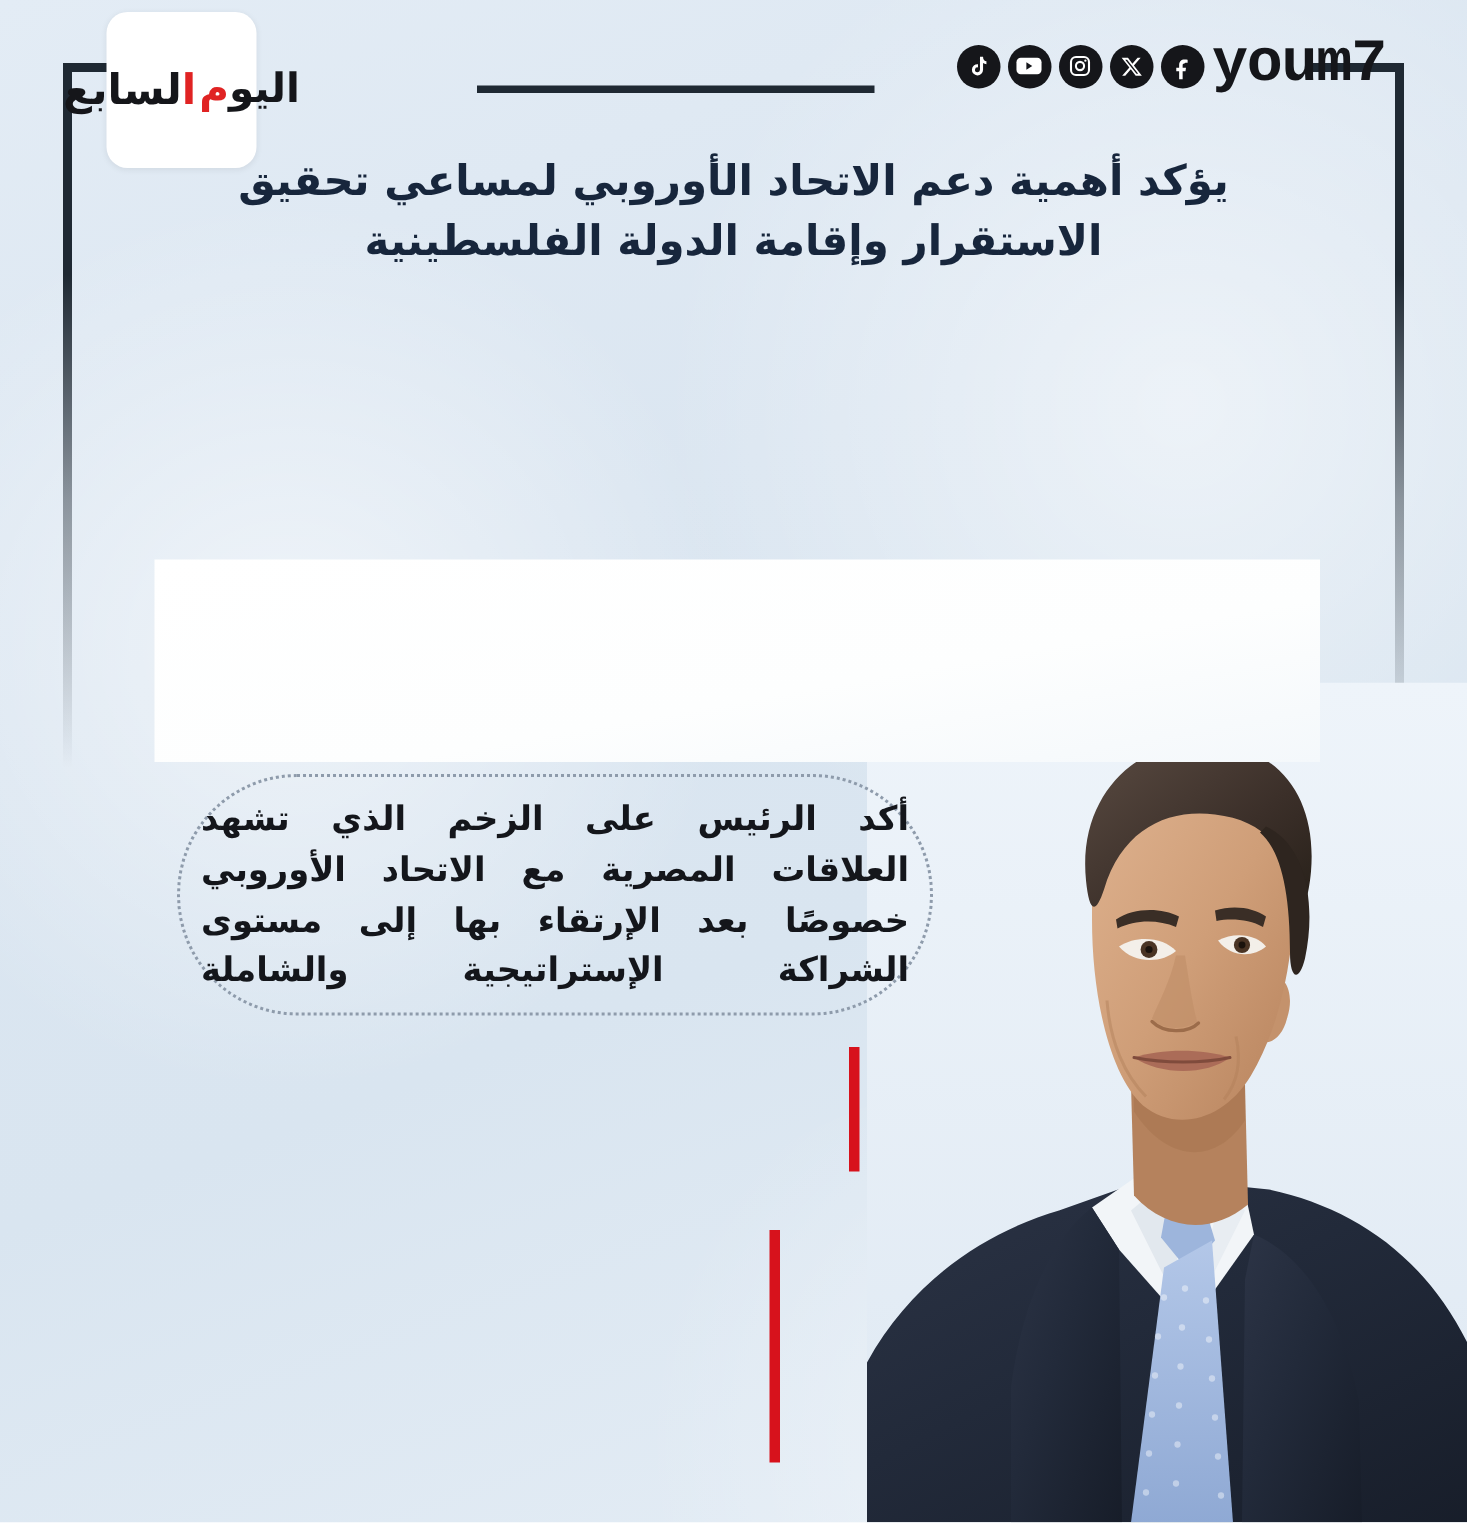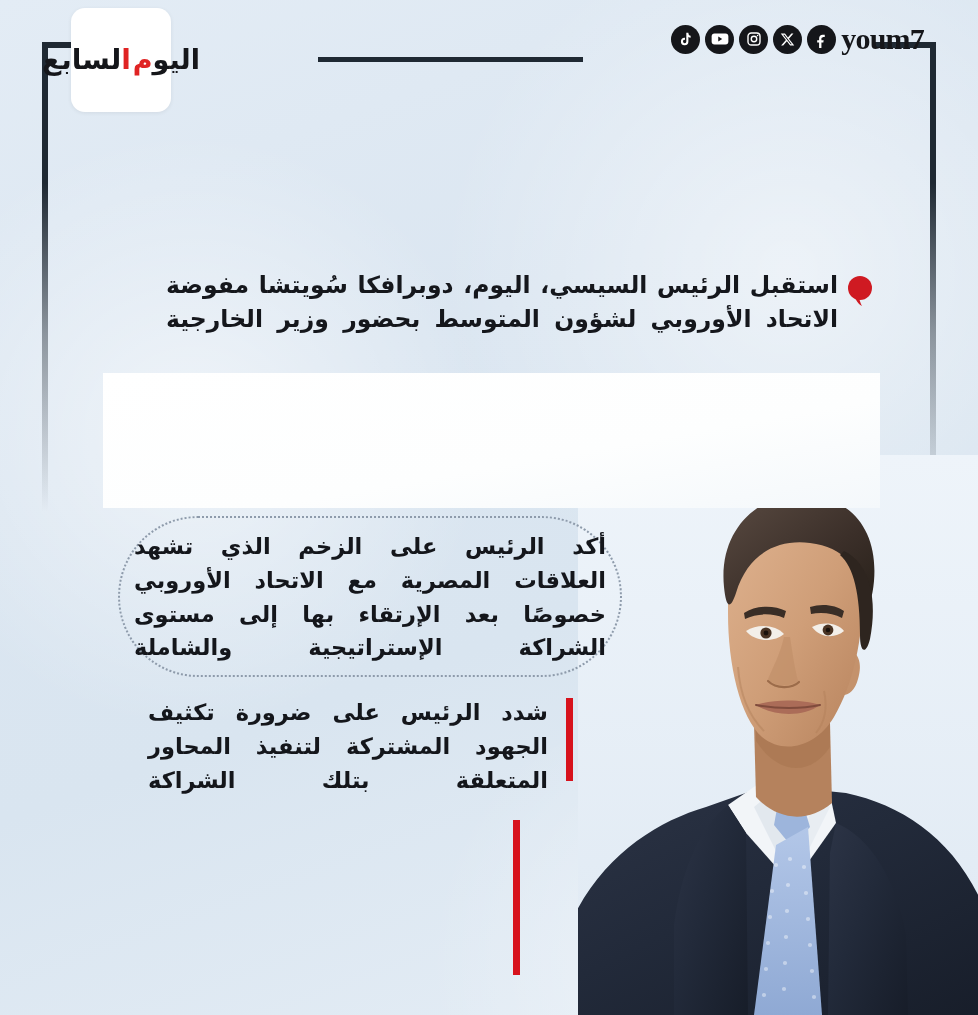--- a/index.html
+++ b/index.html
@@ -117,23 +117,23 @@
   }
   .sicon {
     width: 29px; height: 29px;
     border-radius: 50%;
     background: #15161a;
     display: flex; align-items: center; justify-content: center;
     flex: 0 0 auto;
   }
   .sicon svg { display: block; }
   .brand-word {
-    font-family: Liberation Serif, serif;
+    font-family: Liberation Mono, monospace;
     font-weight: 700;
-    font-size: 30px;
+    font-size: 40px;
     color: #15161a;
     letter-spacing: -0.8px;
     margin-right: 6px;
     line-height: 1;
   }
 
   
   .headline-wrap {
     position: absolute;
     top: 98px;
@@ -328,20 +328,21 @@
     </span>
 
     <span class="sicon">
       <svg width="15" height="16" viewBox="0 0 24 24" fill="#ffffff">
           <path d="M16.6 2h-3.3v14.1a2.65 2.65 0 1 1-2.1-2.6v-3.33a5.95 5.95 0 1 0 5.4 5.92V8.9c1.03.73 2.27 1.18 3.6 1.24V6.8c-2.2-.1-3.6-1.6-3.6-4.8z"></path>
         </svg>
     </span>
   </div>
 
   <div class="headline-wrap">
+    <div class="headline">يؤكد أهمية دعم الاتحاد الأوروبي لمساعي تحقيق الاستقرار وإقامة الدولة الفلسطينية</div>
   </div>
 
   <svg class="portrait" viewBox="0 0 400 560" preserveAspectRatio="xMidYMax meet">
     <defs>
       <linearGradient id="gSuit" x1="0" y1="0" x2="1" y2="1">
         <stop offset="0%" stop-color="#2c3446"></stop>
         <stop offset="45%" stop-color="#222a3a"></stop>
         <stop offset="100%" stop-color="#171d29"></stop>
       </linearGradient>
       <linearGradient id="gSkin" x1="0" y1="0" x2="0.9" y2="1">
@@ -435,31 +436,21 @@
       <path d="M160 212 C 162 240, 172 262, 186 276" fill="none" stroke="#b07e58" stroke-width="2" opacity="0.45"></path>
       <path d="M246 236 C 250 254, 246 268, 238 278" fill="none" stroke="#ae7c57" stroke-width="2" opacity="0.4"></path>
     </g>
   </svg>
 
   <div class="panel-white"></div>
   <div class="panel-pill"></div>
   <div class="bar-red-1"></div>
   <div class="bar-red-2"></div>
 
-  <div class="block" id="block-1">
-    <svg class="quote-mark" viewBox="0 0 26 30">
-      <circle cx="13" cy="12" r="12" fill="#cf1a22"></circle>
-      <path d="M7.5 20 C 10 27, 13 29, 15 30 C 12 24, 12 21, 13 19 Z" fill="#cf1a22"></path>
-    </svg>
-    <p>استقبل الرئيس السيسي، اليوم، دوبرافكا سُويتشا مفوضة الاتحاد الأوروبي لشؤون المتوسط بحضور وزير الخارجية</p>
-  </div>
 
 
   <div class="block" id="block-3">
     <p>أكد الرئيس على الزخم الذي تشهد العلاقات المصرية مع الاتحاد الأوروبي خصوصًا بعد الإرتقاء بها إلى مستوى الشراكة الإستراتيجية والشاملة</p>
   </div>
 
-  <div class="block" id="block-4">
-    <p>شدد الرئيس على ضرورة تكثيف الجهود المشتركة لتنفيذ المحاور المتعلقة بتلك الشراكة</p>
-  </div>
 
 
 </div>
 
 </body></html>

